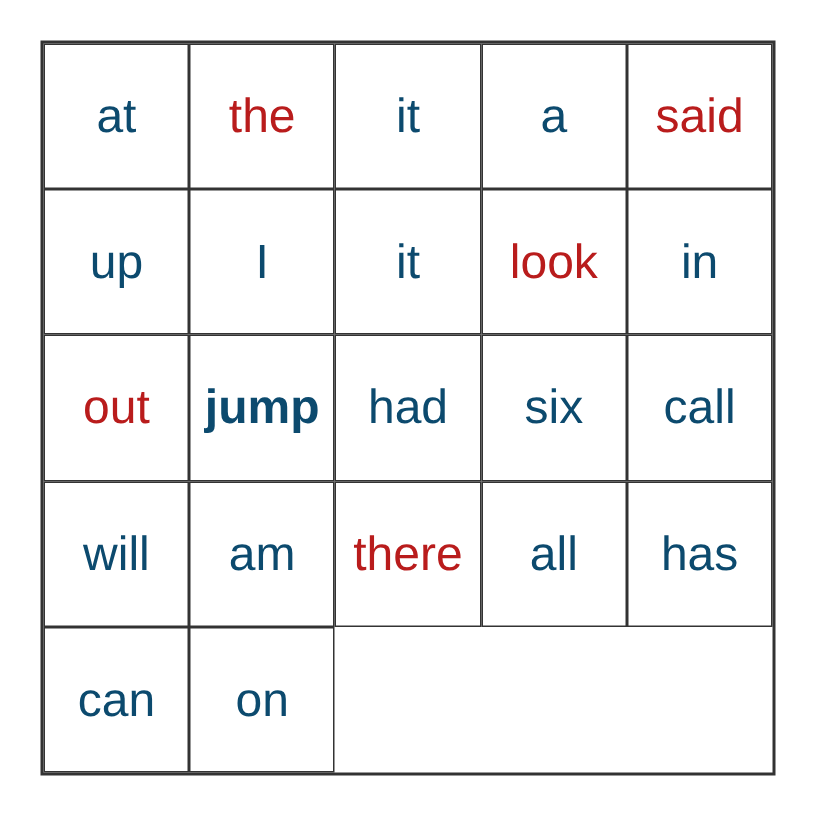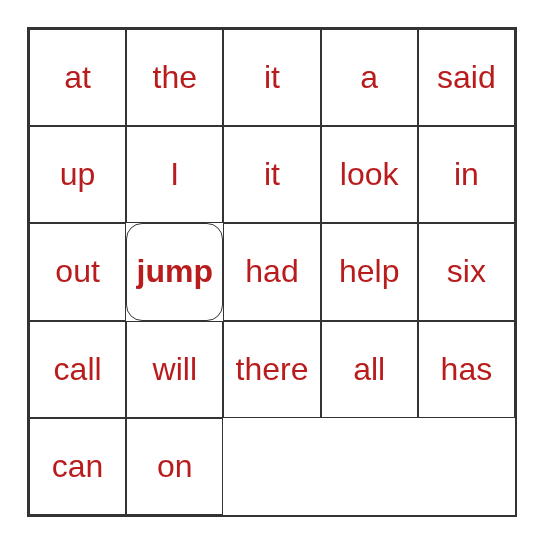--- a/index.html
+++ b/index.html
@@ -33,47 +33,46 @@
       align-items: center;
       justify-content: center;
       font-size: 32px;
     }
 
     .cell.red {
       color: #b91c1c;
     }
 
     .cell.black {
-      color: #b91c1c;
+      color: #0c4a6e;
     }
 
     .cell.bold {
       font-weight: bold;
-      border-radius: 16px;
     }
   </style>
 </head>
 <body>
 
 <div class="bingo-card">
     <div class="cell black">at</div>
     <div class="cell red">the</div>
     <div class="cell black">it</div>
     <div class="cell black">a</div>
     <div class="cell red">said</div>
     <div class="cell black">up</div>
     <div class="cell black">I</div>
     <div class="cell black">it</div>
     <div class="cell red">look</div>
     <div class="cell black">in</div>
     <div class="cell red">out</div>
     <div class="cell black bold">jump</div>
     <div class="cell black">had</div>
-    <div class="cell black">help</div>
     <div class="cell black">six</div>
     <div class="cell black">call</div>
     <div class="cell black">will</div>
+    <div class="cell black">am</div>
     <div class="cell red">there</div>
     <div class="cell black">all</div>
     <div class="cell black">has</div>
     <div class="cell black">can</div>
     <div class="cell black">on</div>
   </div>
 
 </body></html>

